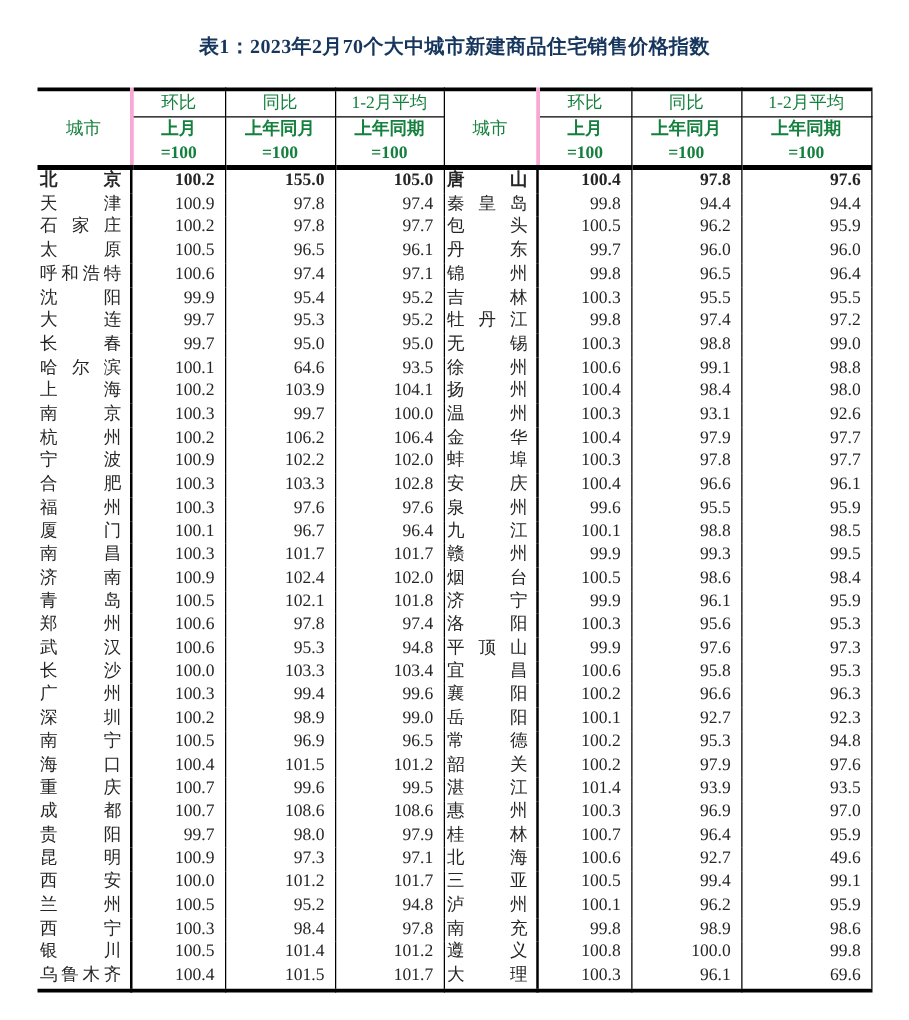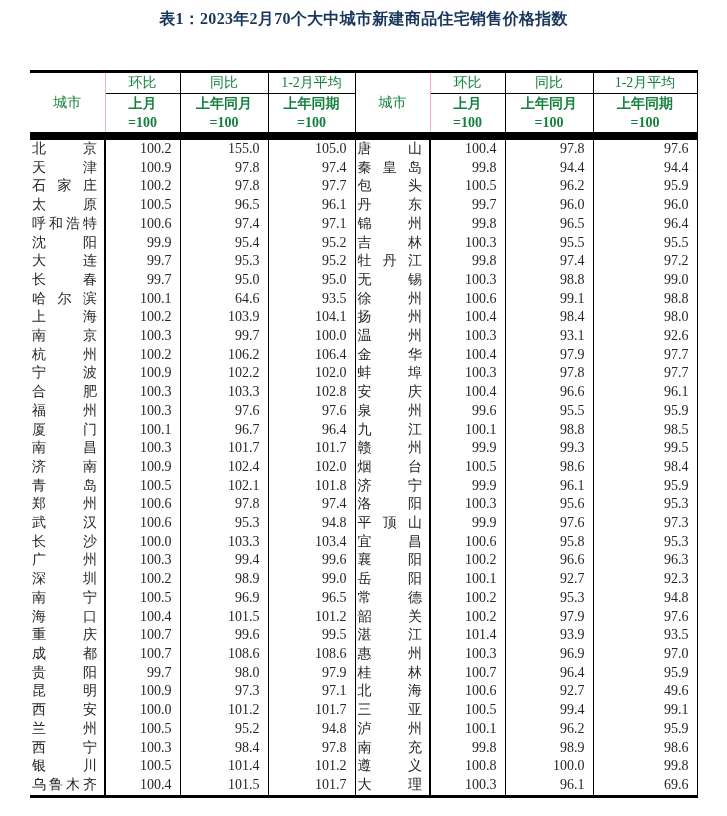--- a/index.html
+++ b/index.html
@@ -1,35 +1,35 @@
 <!DOCTYPE html>
 <html><head>
 <meta charset="utf-8">
 <style>
   html,body{margin:0;padding:0;}
   body{
     width:727px;height:816px;background:#ffffff;position:relative;overflow:hidden;
     font-family:"Liberation Serif","DejaVu Serif",serif;color:#262626;
   }
   .title{
-    padding-top:9px;text-align:center;font-size:16px;font-weight:bold;
+    padding-top:27px;text-align:center;font-size:16px;font-weight:bold;
     color:#17365D;letter-spacing:0.3px;
   }
   .table-wrap{position:absolute;left:30px;top:70px;}
   table{
     border-collapse:collapse;table-layout:fixed;width:667px;
     border-top:3px solid #000;border-bottom:3px solid #000;border-right:1px solid #000;
   }
   th,td{padding:0;font-weight:normal;font-size:14px;}
   thead th{vertical-align:middle;text-align:center;color:#15803d;}
-  th.city-h{border-right:1px solid #f9a8d4;font-size:14px;}
+  th.city-h{border-right:3px solid #f9a8d4;font-size:14px;}
   th.top{border-right:1px solid #000;border-bottom:1px solid #000;height:20px;line-height:20px;}
   th.sub{border-right:1px solid #000;height:38px;}
   th.sub span{display:block;line-height:19px;font-weight:bold;}
-  tbody tr:first-child td{border-top:8px solid #000000;}
+  tbody tr:first-child td{border-top:4px solid #000000;font-weight:bold;}
   tbody td{height:18.7px;line-height:18.7px;vertical-align:middle;}
   td.city{border-right:2px solid #000;}
   td.city .cname{
     display:block;padding:0 7px 0 2px;
     text-align:justify;text-align-last:justify;text-justify:inter-ideograph;
   }
   td.num{border-right:1px solid #000;text-align:right;padding-right:8px;
     font-family:"Liberation Serif","DejaVu Serif",serif;}
 </style>
 </head>

